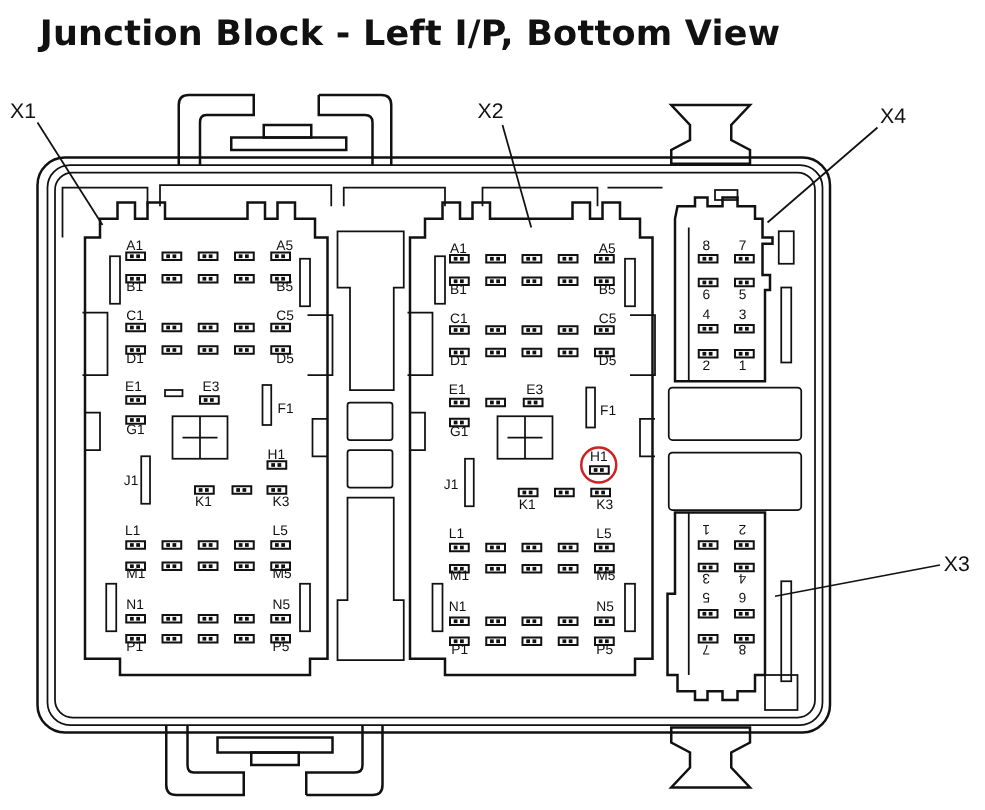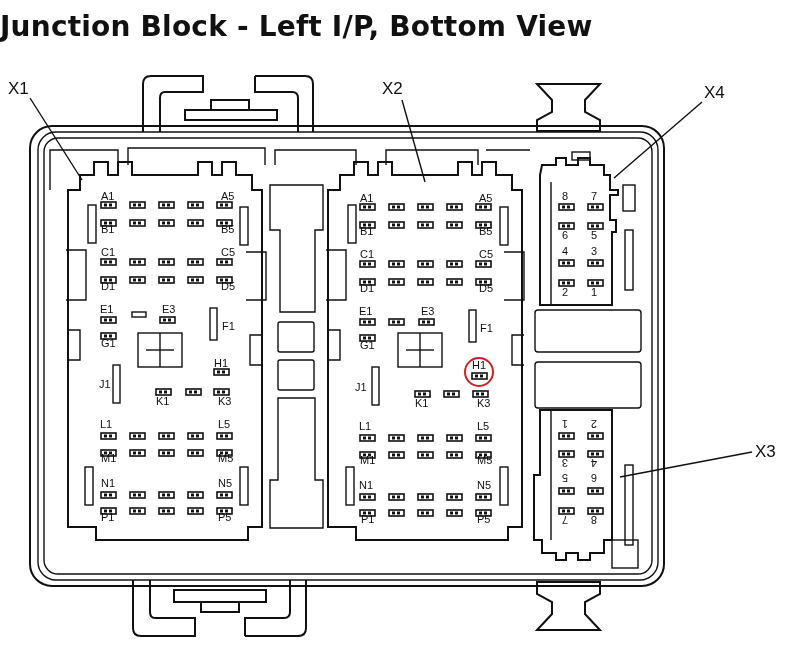--- a/index.html
+++ b/index.html
@@ -1,17 +1,17 @@
 <!DOCTYPE html>
 <html><head>
 <meta charset="utf-8">
 <style>
   html,body{margin:0;padding:0;background:#ffffff;}
   body{width:788px;height:648px;position:relative;overflow:hidden;font-family:"Liberation Sans",sans-serif;}
-  .title{position:absolute;left:0;top:10px;width:656px;text-align:left;font-family:"DejaVu Sans",sans-serif;font-weight:bold;font-size:28px;color:#111;letter-spacing:0.2px;}
+  .title{position:absolute;left:0;top:10px;width:656px;text-align:center;font-family:"DejaVu Sans",sans-serif;font-weight:bold;font-size:28px;color:#111;letter-spacing:0.2px;}
   svg{position:absolute;left:0;top:0;}
   .lbl{font-family:"Liberation Sans",sans-serif;font-size:11px;fill:#111;}
   .xlbl{font-family:"Liberation Sans",sans-serif;font-size:17px;fill:#111;}
   .ln{fill:none;stroke:#111;stroke-width:2;}
   .thin{fill:none;stroke:#111;stroke-width:1.4;}
   .term{fill:#fff;stroke:#111;stroke-width:1.6;}
   .pin{fill:#111;}
 </style>
 </head>
 <body>

